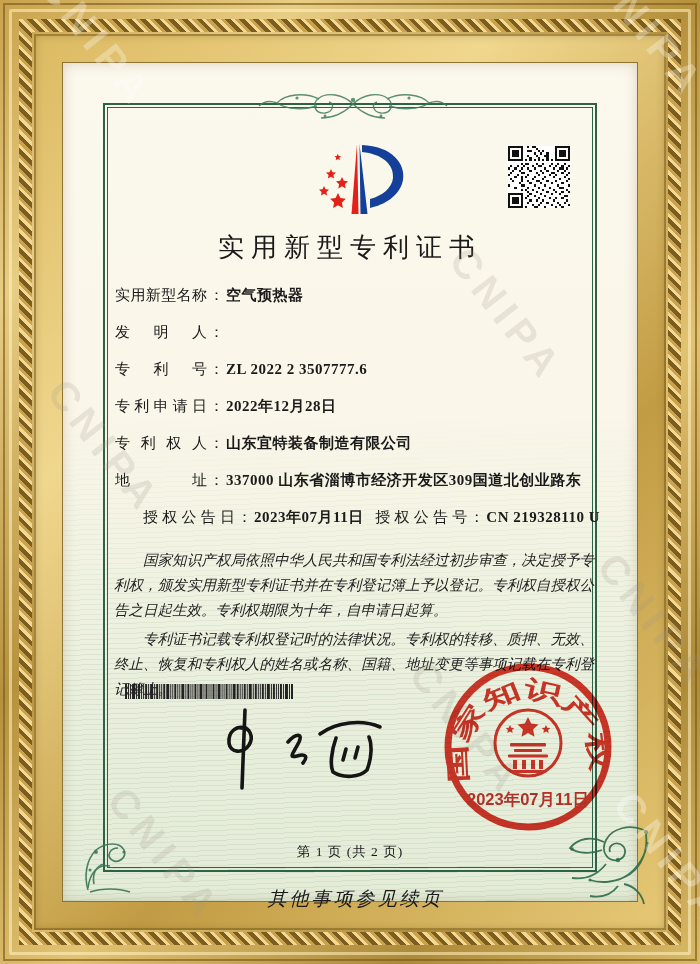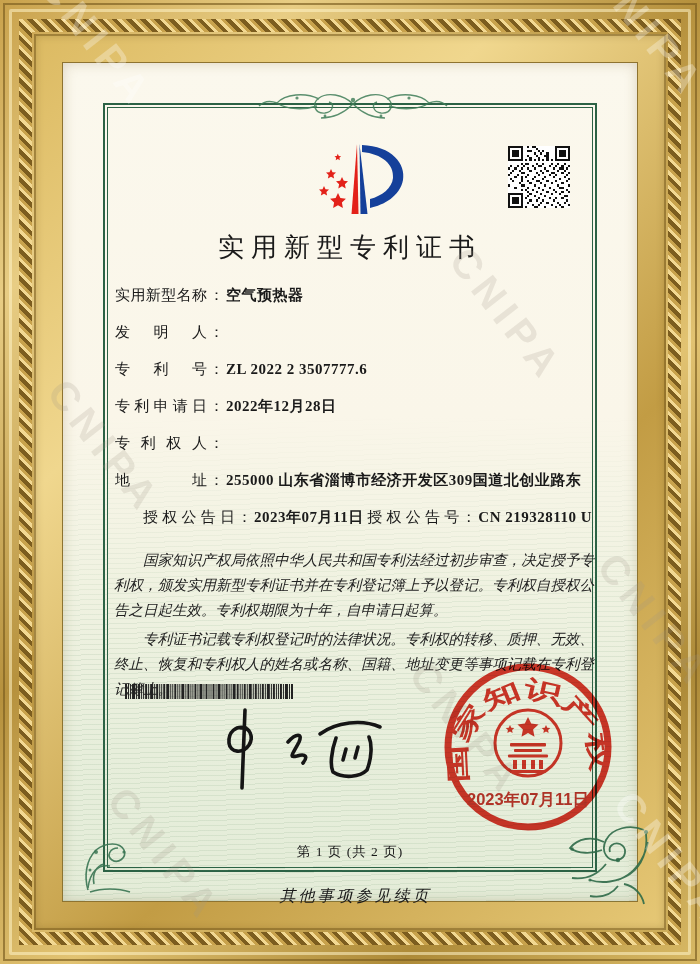--- a/index.html
+++ b/index.html
@@ -41,21 +41,21 @@
       font-family:"Liberation Sans","DejaVu Sans",sans-serif;font-weight:bold;
       font-size:40px;letter-spacing:7px;color:rgba(158,152,134,.20);transform:rotate(52deg);}
   
   .cert-no{position:absolute;left:71px;top:78px;font-size:15px;letter-spacing:2px;z-index:3;}
   .logo{position:absolute;left:238px;top:74px;width:116px;height:86px;z-index:3;}
   .qr{position:absolute;left:446px;top:84px;width:62px;height:62px;z-index:3;}
   .qm{fill:#111;shape-rendering:crispEdges;}
   .title{position:absolute;left:0;right:0;top:168px;text-align:center;z-index:3;
          font-size:26px;font-weight:normal;letter-spacing:7px;}
   
-  .fields{position:absolute;left:53px;right:46px;top:222px;z-index:3;font-size:15px;}
+  .fields{position:absolute;left:53px;right:38px;top:222px;z-index:3;font-size:15px;}
   .frow{display:flex;line-height:23px;margin-bottom:14px;white-space:nowrap;}
   .flabel{display:inline-block;width:92px;text-align:justify;text-align-last:justify;}
   .fcolon{display:inline-block;margin:0 2px 0 2px;}
   .fval{font-weight:600;letter-spacing:.5px;}
   .g1{display:flex;width:255px;margin-left:28px;}
   .g2{display:flex;}
   
   .paras{position:absolute;left:52px;right:44px;top:486px;z-index:3;
          font-style:italic;font-size:14.5px;line-height:25px;color:#212121;text-align:justify;}
   .paras p{margin:0 0 4px 0;text-indent:2em;}
@@ -64,21 +64,21 @@
   
   .sig-block{position:absolute;left:66px;top:670px;z-index:3;
              font-family:"Liberation Sans","DejaVu Sans",sans-serif;font-size:16px;line-height:30px;}
   .sig-script{position:absolute;left:150px;top:640px;width:180px;height:95px;z-index:3;}
   
   .seal{position:absolute;left:378px;top:597px;width:176px;height:176px;z-index:6;
         opacity:.93;mix-blend-mode:multiply;}
   
   .page-info{position:absolute;left:0;right:0;top:781px;text-align:center;font-size:13.5px;z-index:3;letter-spacing:1px;}
   .cont-note{position:absolute;left:0;right:0;top:824px;text-align:center;z-index:3;
-             font-style:italic;font-size:16px;letter-spacing:3px;padding-left:11px;}
+             font-style:italic;font-size:19px;letter-spacing:3px;padding-left:11px;}
   
   .orn{position:absolute;z-index:2;pointer-events:none;}
   .orn-top{left:195px;top:28px;width:192px;height:34px;}
   .orn-bl{left:18px;top:768px;width:66px;height:66px;}
   .orn-br{left:498px;top:760px;width:92px;height:84px;}
 </style>
 </head>
 <body>
 
 <div class="page">
@@ -331,25 +331,26 @@
         <span class="fval">ZL 2022 2 3507777.6</span>
       </div>
       <div class="frow">
         <span class="flabel">专利申请日</span>
           <span class="fcolon">：</span>
         <span class="fval">2022年12月28日</span>
       </div>
       <div class="frow">
         <span class="flabel">专利权人</span>
           <span class="fcolon">：</span>
+        <span class="fval">山东宜特装备制造有限公司</span>
       </div>
       <div class="frow">
         <span class="flabel">地址</span>
           <span class="fcolon">：</span>
-        <span class="fval">255000 山东省淄博市经济开发区309国道北创业路东</span>
+        <span class="fval">337000 山东省淄博市经济开发区309国道北创业路东</span>
       </div>
       <div class="frow">
         <span class="g1">
           <span class="flabel">授权公告日</span>
             <span class="fcolon">：</span>
           <span class="fval">2023年07月11日</span>
         </span>
         <span class="g2">
           <span class="flabel">授权公告号</span>
             <span class="fcolon">：</span>

